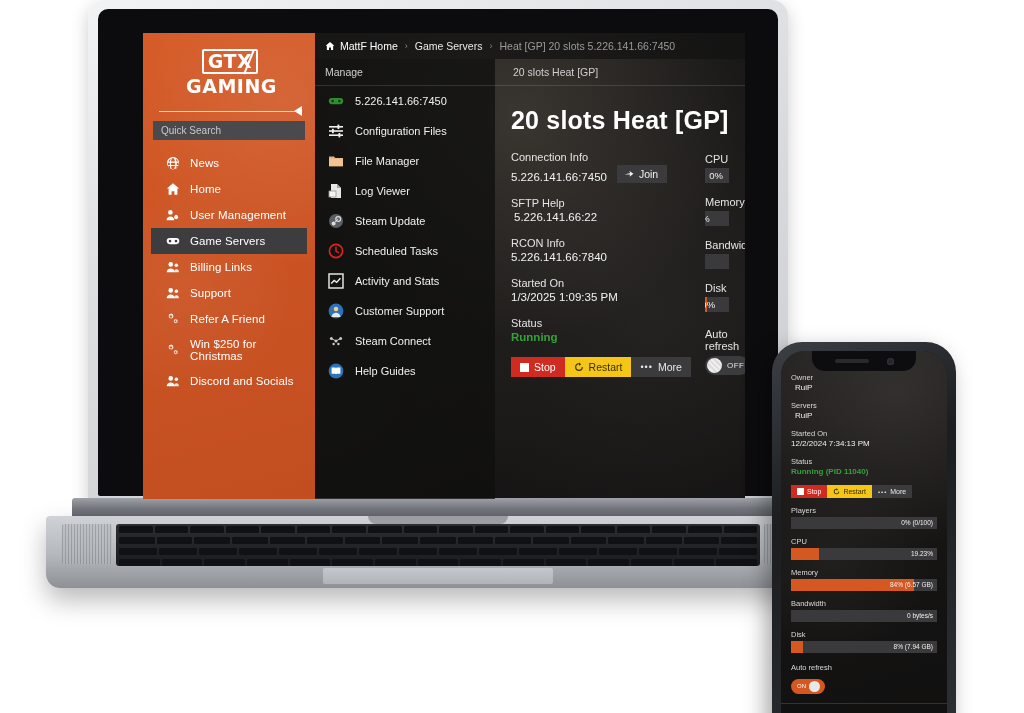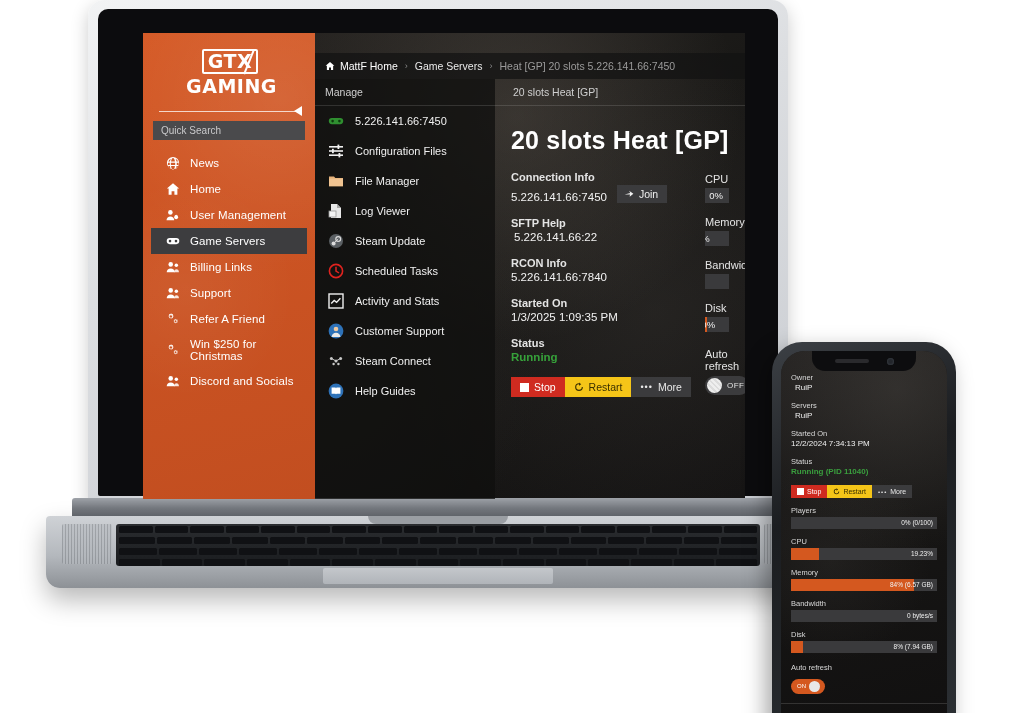--- a/index.html
+++ b/index.html
@@ -112,21 +112,20 @@
   .nav-item.active { background:#3d3d3f; }
   .nav-ico { width:15px; height:14px; flex:0 0 15px; display:flex; align-items:center; justify-content:center; }
   .nav-ico svg { width:14px; height:14px; fill:#fff; }
 
   
   .content { position:relative; flex:1; min-width:0; z-index:2; }
   .crumbbar {
     position:relative; height:26px; display:flex; align-items:center; gap:7px;
     padding: 0 10px; font-size:10.5px; color:#e9e9e9;
     background: rgba(18,18,18,.72);
-    margin-top: 20px;
   }
   .crumb-home { display:flex; align-items:center; gap:5px; color:#fff; }
   .crumb-home svg { width:10px; height:10px; fill:#fff; }
   .crumb-sep { color:#8b8b8b; font-size:9px; }
   .crumb-link { color:#e9e9e9; }
   .crumb-cur { color:#9a9a9a; }
 
   .panes { position:relative; display:flex; height: 440px; }
   .managecol {
     position:relative; width: 180px; flex:0 0 180px;
@@ -142,21 +141,21 @@
   .detail { position:relative; flex:1; min-width:0; padding: 12px 16px 0 16px; }
   .detail-hd { font-size:10.5px; color:#cfcfcf; padding: 0 0 7px 2px;
     border-bottom:1px solid rgba(255,255,255,.13); margin:-5px -16px 0 -16px;
     padding-left: 18px; }
   .svr-title { color:#fff; font-size:25px; font-weight:700; margin: 20px 0 16px 0; letter-spacing:.2px; }
   .cols { display:flex; gap: 22px; }
   .colL { width: 172px; flex:0 0 172px; }
   .colR { flex:1; min-width:0; padding-top: 2px; }
 
   .fld { margin-bottom: 14px; }
-  .fld-lbl { color:#e4e4e4; font-size:11px; margin-bottom:2px;font-weight:bold; }
+  .fld-lbl { color:#e4e4e4; font-size:11px; margin-bottom:2px; }
   .fld-val { color:#f2f2f2; font-size:11.5px; }
   .fld-val.ok { color:#36a13a; font-weight:700; }
   .conn-row { display:flex; align-items:flex-end; gap:10px; }
   .join-btn {
     display:inline-flex; align-items:center; gap:5px;
     background:#3b3b3d; color:#f0f0f0; font-size:10.5px;
     padding: 3px 9px 3px 7px; border:none; cursor:pointer;
   }
   .join-btn svg { width:10px; height:10px; fill:#f0f0f0; }
 

